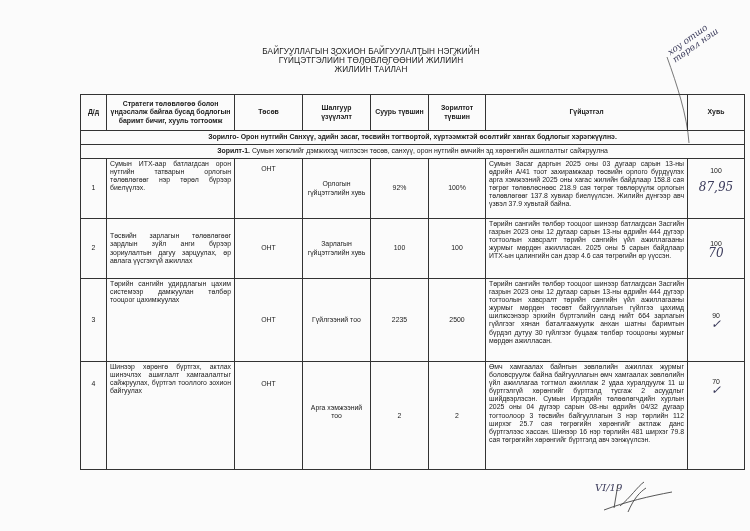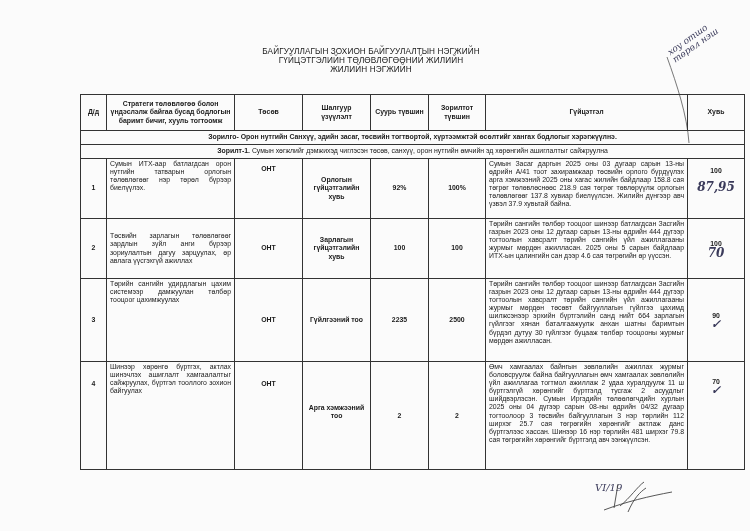--- a/index.html
+++ b/index.html
@@ -16,36 +16,36 @@
     border-collapse:collapse; table-layout:fixed;
     font-size:6.9px; line-height:8.1px;
   }
   table.report td, table.report th {
     border:0.8px solid #333; padding:1px 3px; vertical-align:middle;
   }
   th { font-weight:bold; text-align:center; }
   .goal { font-weight:bold; text-align:center; height:11px; }
   .obj { text-align:center; height:11px; }
   .obj b { font-weight:bold; }
-  .c { text-align:center;font-weight:bold; }
+  .c { text-align:center; }
   .j { text-align:justify; vertical-align:top !important; }
   .top { vertical-align:top !important; }
   .hand {
     position:absolute; font-family:"DejaVu Serif", serif; font-style:italic;
     color:#3a3a5a; font-size:11px;
   }
   .sig { position:absolute; }
 </style>
 </head>
 <body>
 
 <div class="title">
   <div>БАЙГУУЛЛАГЫН ЗОХИОН БАЙГУУЛАЛТЫН НЭГЖИЙН</div>
   <div>ГҮЙЦЭТГЭЛИЙН ТӨЛӨВЛӨГӨӨНИЙ ЖИЛИЙН</div>
-  <div>ЖИЛИЙН НЭГЖИЙН</div>
+  <div>ЖИЛИЙН ТАЙЛАН</div>
 </div>
 
 <div class="hand" style="left:665px;top:28px;font-size:9px;line-height:9px;transform:rotate(-35deg);width:70px;">хоу отшо төрөл нэш</div>
 <svg class="sig" style="left:665px;top:55px;" width="30" height="90">
   <path d="M2 2 C 12 30, 22 60, 24 88" stroke="#555" stroke-width="0.8" fill="none"></path>
 </svg>
 
 <table class="report">
   <colgroup>
     <col style="width:26px">

